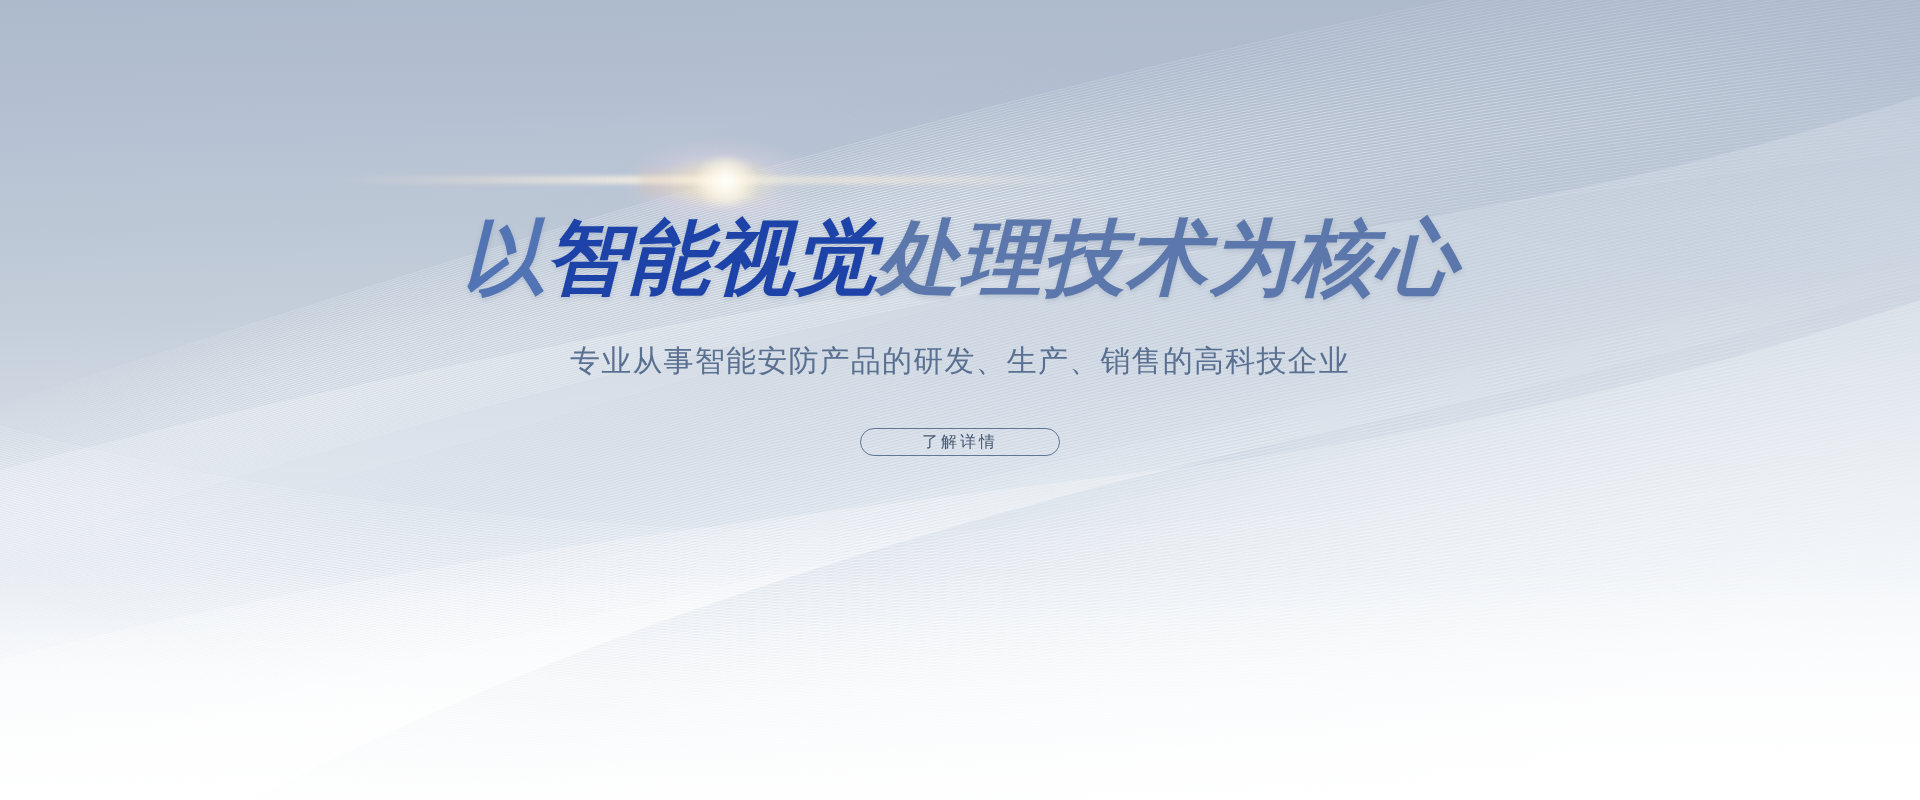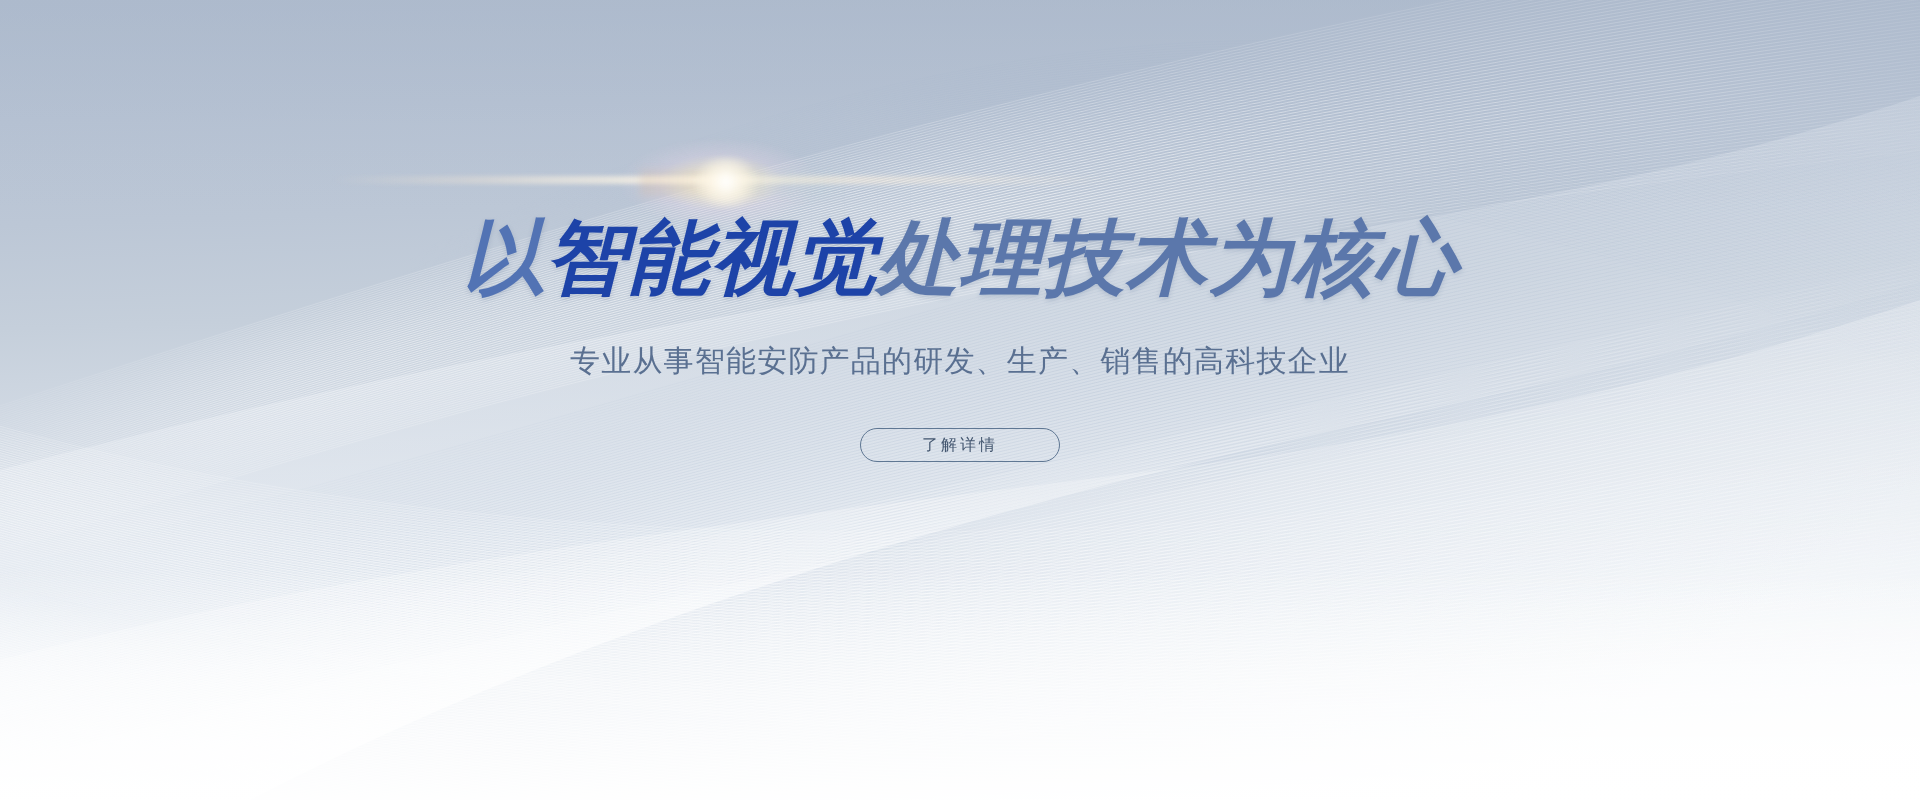--- a/index.html
+++ b/index.html
@@ -116,21 +116,21 @@
     line-height:34px;
     letter-spacing:1.2px;
     color:#5a7091;
     white-space:nowrap;
     user-select:none;
   }
 
   .hero-btn{
     margin-top:50px;
     width:200px;
-    height:34px;
+    height:28px;
     border-radius:20px;
     border:1.4px solid #5f7793;
     background:transparent;
     color:#43566f;
     font-size:16px;
     letter-spacing:3px;
     font-family:"Liberation Sans","DejaVu Sans",sans-serif;
     cursor:pointer;
     display:flex;
     align-items:center;

